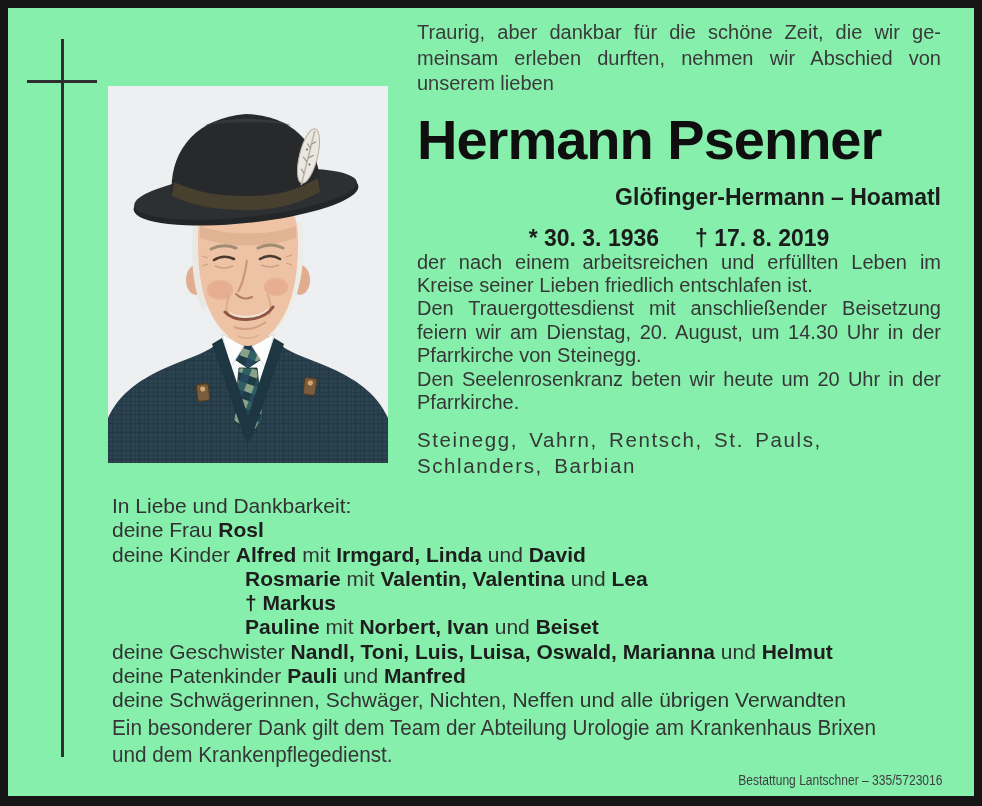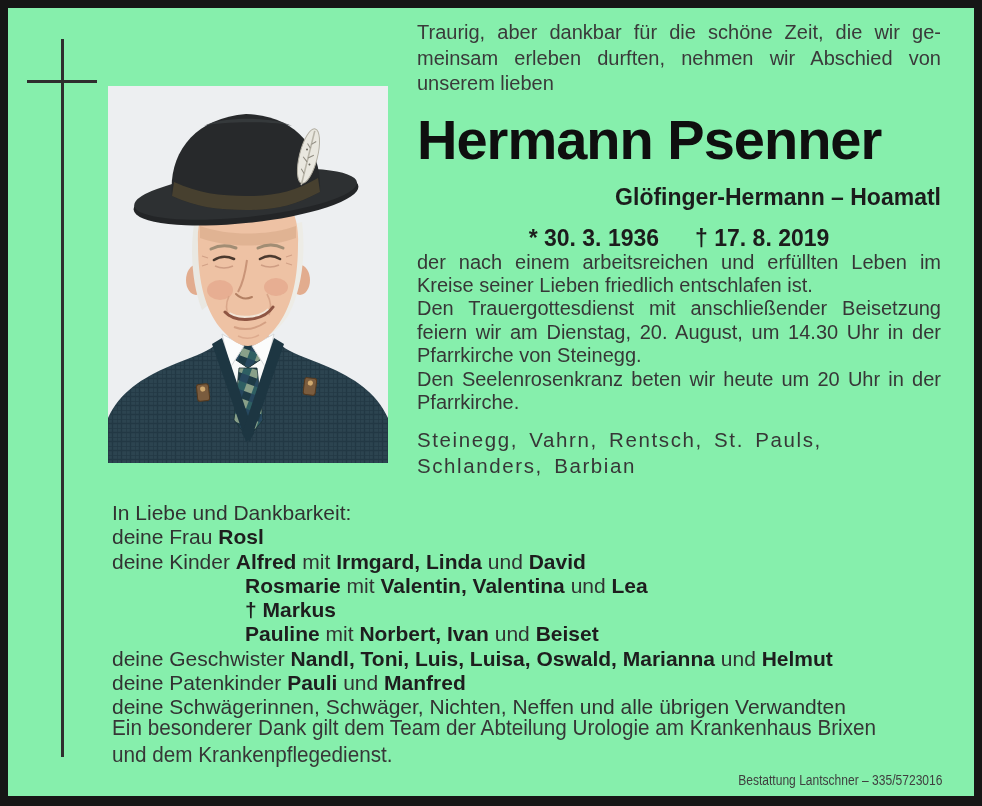--- a/index.html
+++ b/index.html
@@ -40,21 +40,21 @@
   .body-text{}
   .body-text p{
     margin:0;font-size:20px;line-height:23.4px;text-align:justify;
     hyphens:manual;color:#373737;
   }
   .locations{
     margin-top:13px;font-size:20.5px;line-height:26px;
     letter-spacing:1.6px;word-spacing:4px;white-space:pre-line;color:#373737;
   }
   
-  .family{position:absolute;left:104px;top:486px;width:840px;color:#323232;margin-top:7px;}
+  .family{position:absolute;left:104px;top:486px;width:840px;color:#323232;}
   .family .fline{font-size:21px;line-height:24.3px;}
   .family .fline.indent{margin-left:133px;}
   .family .fline b{color:#1e1e1e;}
   
   .thanks{
     position:absolute;left:104px;top:706px;width:880px;
     font-size:22px;line-height:27px;color:#373737;white-space:pre-line;
     transform:scaleX(0.94);transform-origin:left top;
   }
   .funeral-home{

